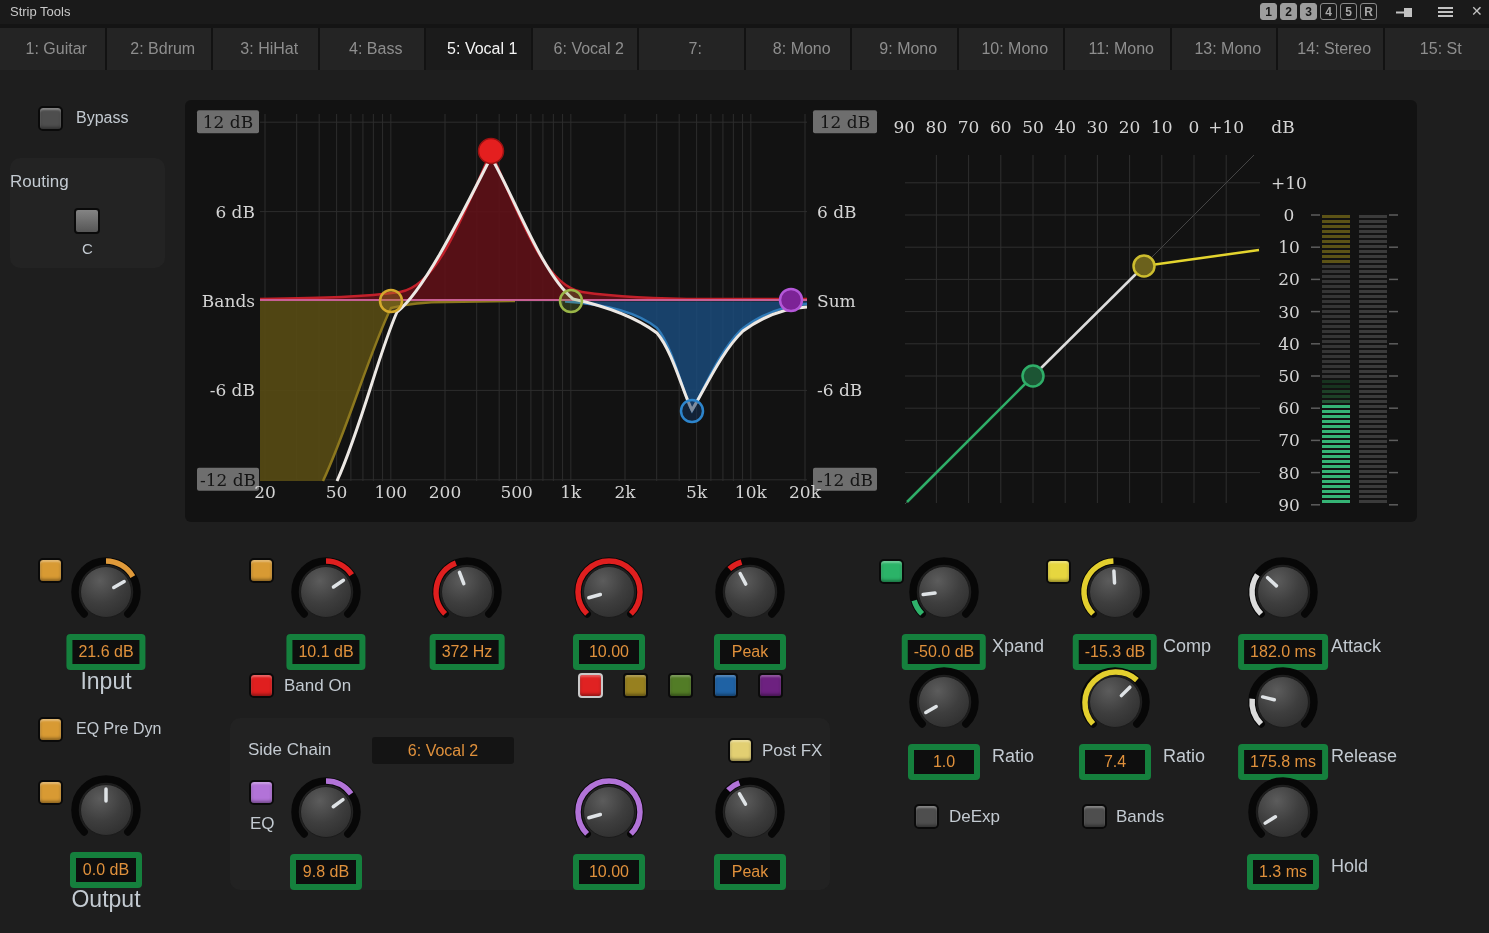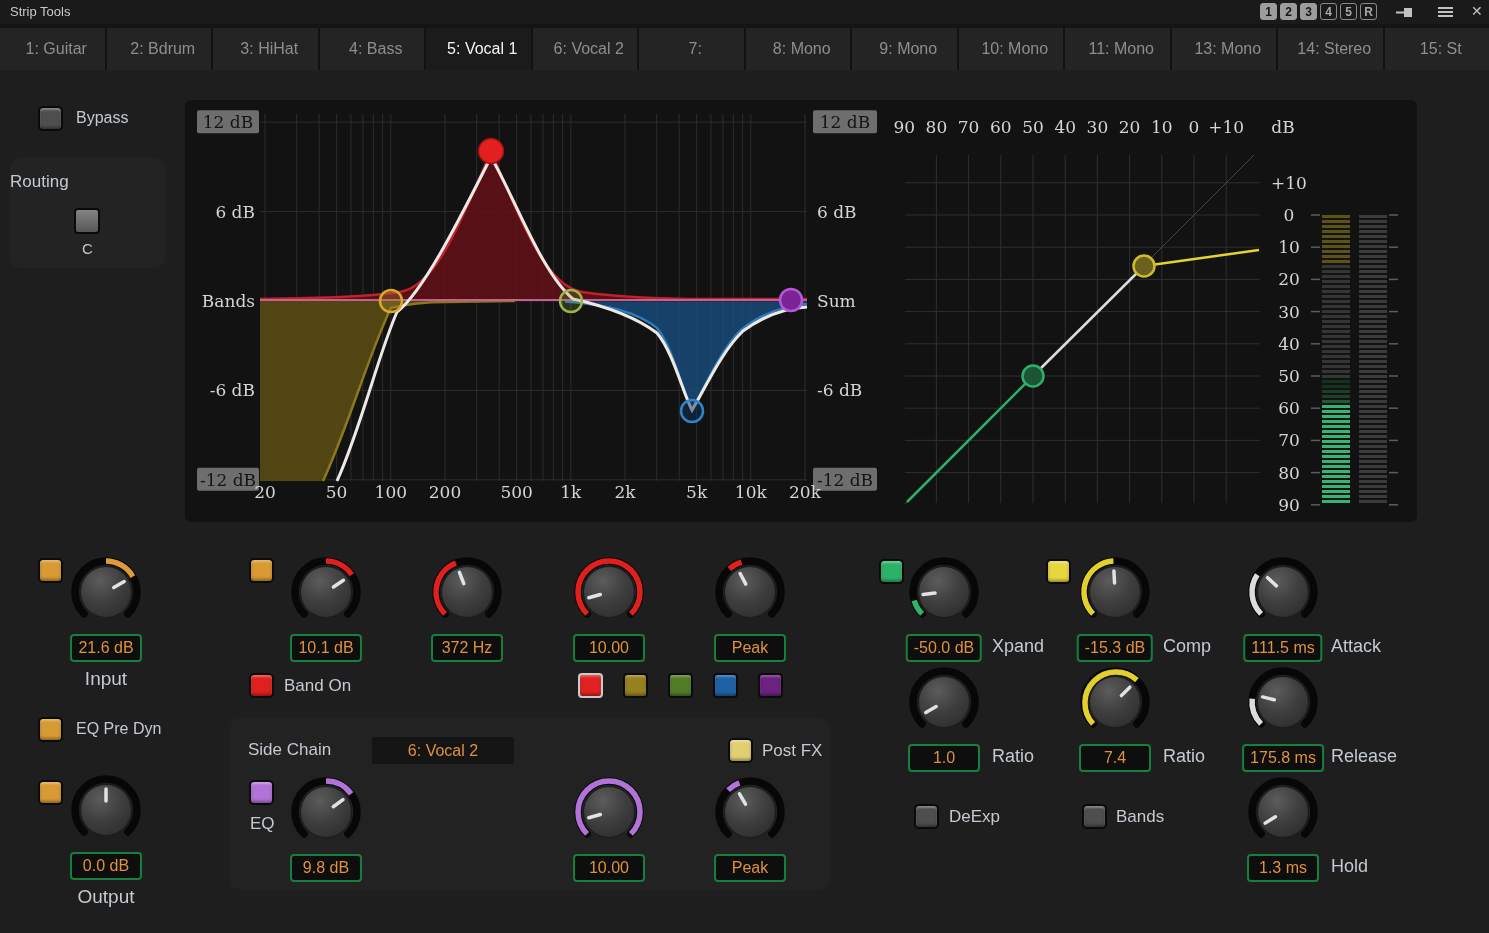--- a/index.html
+++ b/index.html
@@ -30,23 +30,23 @@
   #routing-c{position:absolute;left:0;top:82px;width:100%;text-align:center;font-size:15px;color:#c3cad1;}
   #sc-panel{position:absolute;left:230px;top:718px;width:600px;height:172px;background:#222222;border-radius:10px;}
   
   .cb{position:absolute;width:25px;height:25px;border-radius:5px;border:2px solid #0a0a0a;box-sizing:border-box;
       box-shadow:inset 0 2px 2px rgba(255,255,255,.32), inset 0 -2px 3px rgba(0,0,0,.35);}
   .lbl{position:absolute;font-size:16px;color:#c3cad1;white-space:nowrap;}
   .lbl.big{font-size:17px;}
   
   .knob{position:absolute;width:76px;height:76px;}
   .kval{position:absolute;top:80px;left:50%;transform:translateX(-50%);background:#0e0e0e;
-        border:2px solid #15803d;border-radius:4px;color:#e0913c;font-size:16px;line-height:24px;
+        border:6px solid #15803d;border-radius:4px;color:#e0913c;font-size:16px;line-height:24px;
         text-align:center;white-space:nowrap;min-width:72px;padding:0 6px;box-sizing:border-box;}
-  .klabel-below{position:absolute;top:114px;left:50%;transform:translateX(-50%);font-size:19px;color:#c3cad1;}
+  .klabel-below{position:absolute;top:114px;left:50%;transform:translateX(-50%);font-size:23px;color:#c3cad1;}
   .klabel-right{position:absolute;top:82px;left:calc(50% + 48px);font-size:18px;color:#c3cad1;white-space:nowrap;text-align:center;}
   
   .bsq{position:absolute;width:25px;height:25px;border-radius:4px;border:2px solid #0b0b0b;box-sizing:border-box;
        box-shadow:inset 0 2px 2px rgba(255,255,255,.25), inset 0 -2px 3px rgba(0,0,0,.35);}
   .bsq.sel{border:2px solid #c9c9c9;}
   
   #sc-source{position:absolute;left:372px;top:737px;width:142px;height:27px;background:#141414;
      border-radius:3px;color:#e0913c;font-size:16px;line-height:27px;text-align:center;}
   svg text{font-family:"DejaVu Serif",serif;}
 </style>
@@ -476,21 +476,21 @@
         <path d="M16.1 59.9 A31 31 0 1 1 59.9 59.9" stroke="#070707" stroke-width="7.5" fill="none" stroke-linecap="round"></path>
         <path d="M16.1 59.9 A31 31 0 0 1 36.4 7.0" stroke="#e3cf2e" stroke-width="5.5" fill="none"></path>
         <circle cx="38" cy="38" r="25.5" fill="url(#kg)" stroke="#1b1b1b" stroke-width="1"></circle>
         <line x1="37.52897639381351" y1="29.012334187208836" x2="36.900944918898176" y2="17.02877977015395" stroke="#dfe3e6" stroke-width="3.5" stroke-linecap="round"></line>
       </svg><div class="kval">-15.3 dB</div><div class="klabel-right">Comp</div></div>
   <div class="knob" style="left:1245px;top:554px"><svg width="76" height="76">
         <path d="M16.1 59.9 A31 31 0 1 1 59.9 59.9" stroke="#070707" stroke-width="7.5" fill="none" stroke-linecap="round"></path>
         <path d="M16.1 59.9 A31 31 0 0 1 12.3 20.7" stroke="#dcdcdc" stroke-width="5.5" fill="none"></path>
         <circle cx="38" cy="38" r="25.5" fill="url(#kg)" stroke="#1b1b1b" stroke-width="1"></circle>
         <line x1="31.417816685427468" y1="31.862014759437514" x2="22.641572265997418" y2="23.678034438687533" stroke="#dfe3e6" stroke-width="3.5" stroke-linecap="round"></line>
-      </svg><div class="kval">111.5 ms</div><div class="klabel-right">Attack</div></div>
+      </svg><div class="kval">182.0 ms</div><div class="klabel-right">Attack</div></div>
   <div class="knob" style="left:906px;top:664px"><svg width="76" height="76">
         <path d="M16.1 59.9 A31 31 0 1 1 59.9 59.9" stroke="#070707" stroke-width="7.5" fill="none" stroke-linecap="round"></path>
         <circle cx="38" cy="38" r="25.5" fill="url(#kg)" stroke="#1b1b1b" stroke-width="1"></circle>
         <line x1="30.205771365940052" y1="42.5" x2="19.813466520526788" y2="48.49999999999999" stroke="#dfe3e6" stroke-width="3.5" stroke-linecap="round"></line>
       </svg><div class="kval">1.0</div><div class="klabel-right">Ratio</div></div>
   <div class="knob" style="left:1077px;top:664px"><svg width="76" height="76">
         <path d="M16.1 59.9 A31 31 0 1 1 59.9 59.9" stroke="#070707" stroke-width="7.5" fill="none" stroke-linecap="round"></path>
         <path d="M16.1 59.9 A31 31 0 0 1 59.9 16.1" stroke="#e3cf2e" stroke-width="5.5" fill="none"></path>
         <circle cx="38" cy="38" r="25.5" fill="url(#kg)" stroke="#1b1b1b" stroke-width="1"></circle>
         <line x1="44.36396103067893" y1="31.63603896932107" x2="52.8492424049175" y2="23.150757595082503" stroke="#dfe3e6" stroke-width="3.5" stroke-linecap="round"></line>

